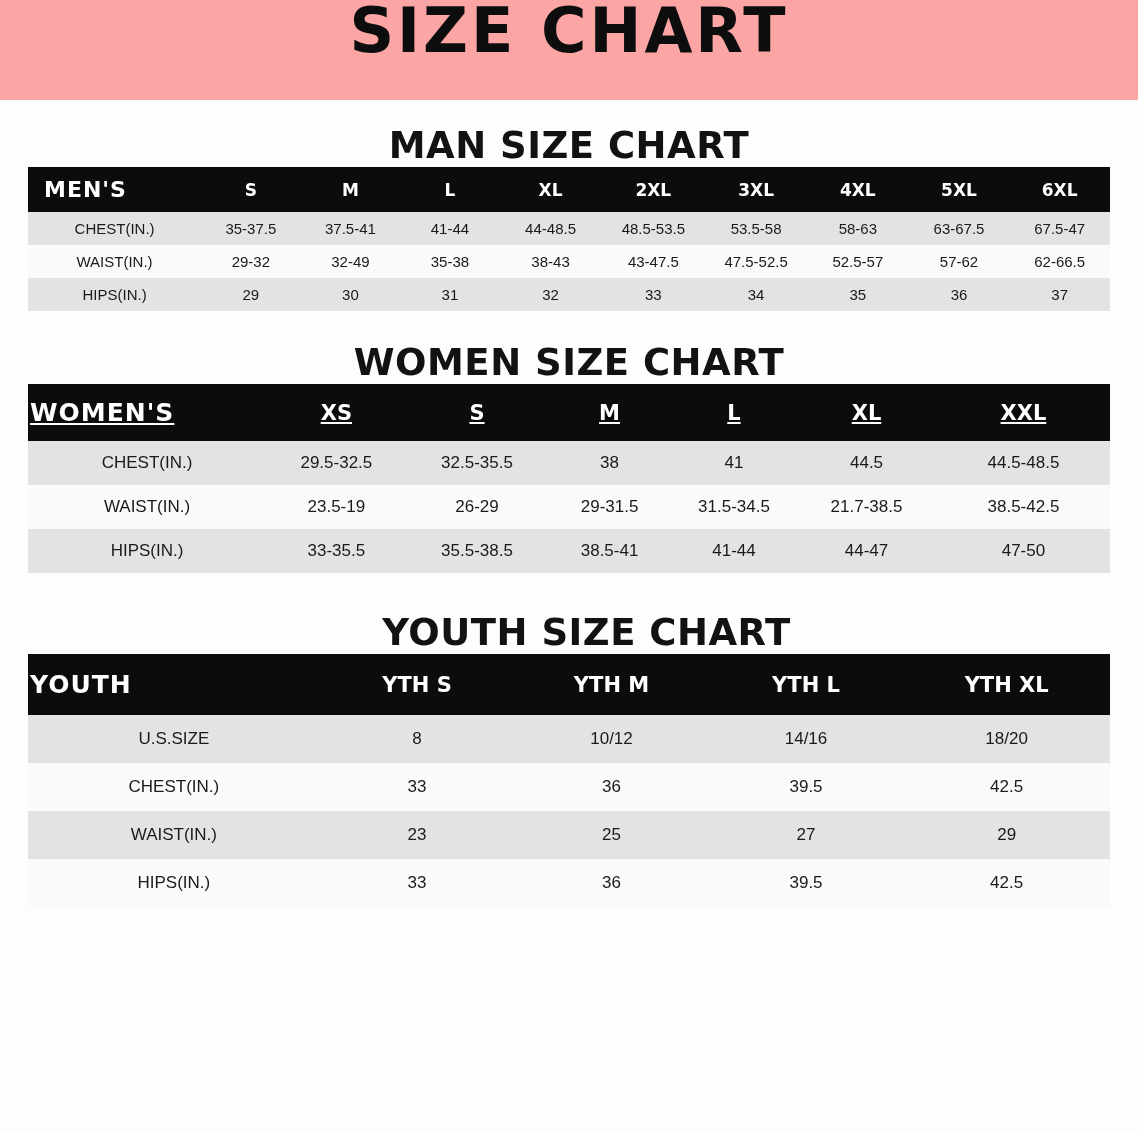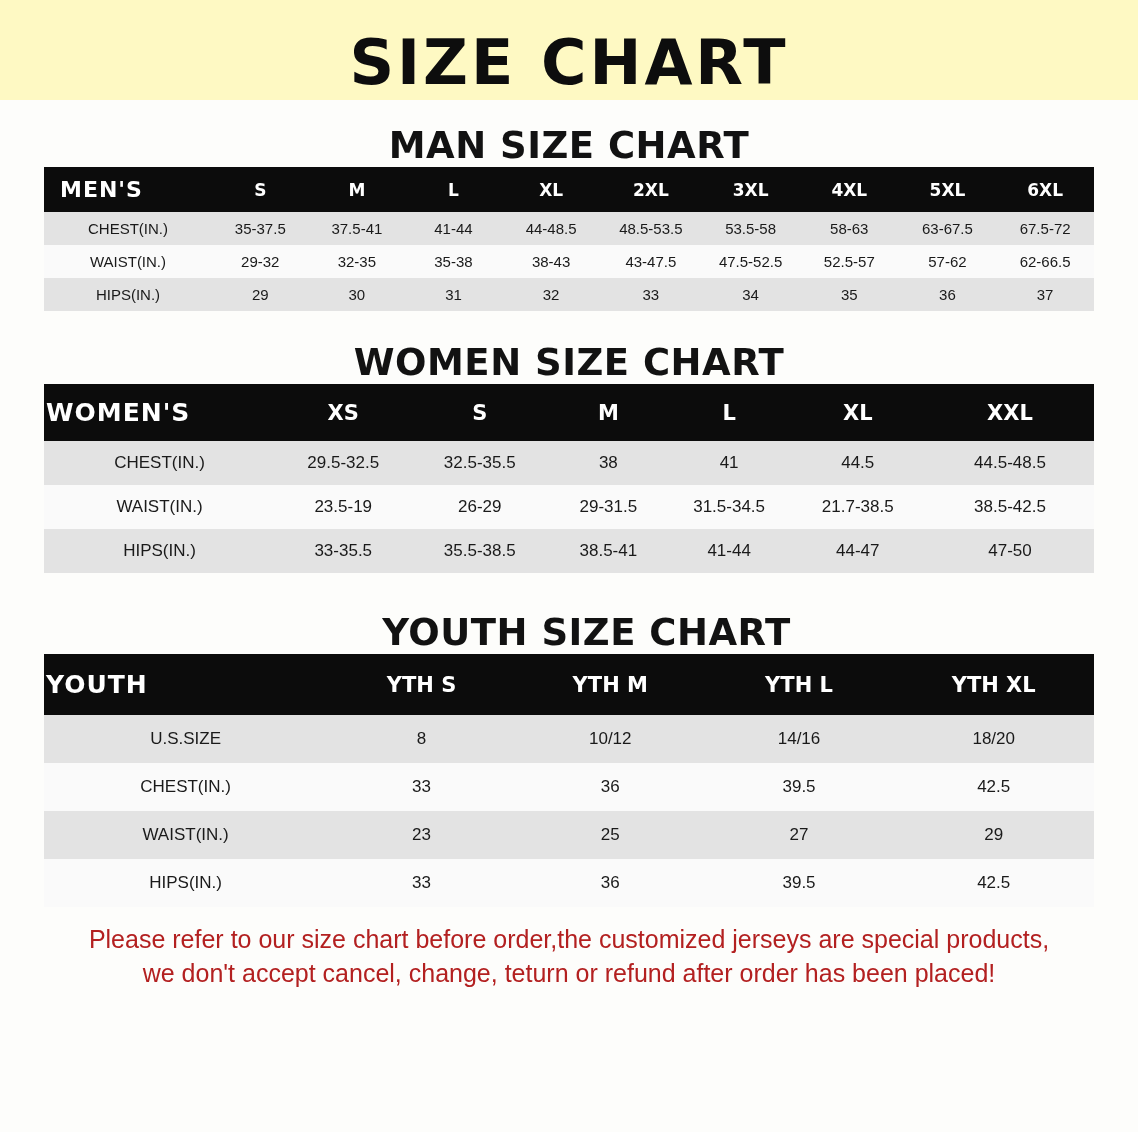--- a/index.html
+++ b/index.html
@@ -13,23 +13,23 @@
   .page {
     width: 1138px; height: 1132px;
     position: relative;
     background: #fdfdfb;
   }
 
   
   .banner {
     width: 100%;
     height: 100px;
-    background: #fef9c3;
+    background: #fca5a5;
     display: flex;
-    align-items: flex-end;
+    align-items: flex-start;
     justify-content: center;
   }
   .banner-title {
     font-family: "DejaVu Sans", sans-serif;
     font-weight: bold;
     font-size: 62px;
     letter-spacing: 3px;
     color: #0d0d0d;
     line-height: 1;
     padding-bottom: 6px;
@@ -41,21 +41,21 @@
     font-family: "DejaVu Sans", sans-serif;
     font-weight: bold;
     color: #121212;
     letter-spacing: 0.5px;
   }
   .t-man    { font-size: 37px; margin-top: 24px; }
   .t-women  { font-size: 37px; margin-top: 30px; }
   .t-youth  { font-size: 37px; margin-top: 38px; margin-left: 35px; }
 
   
-  .tbl-wrap { padding: 0 44px; }
+  .tbl-wrap { padding: 0 28px; }
   table {
     width: 100%;
     border-collapse: collapse;
     table-layout: fixed;
   }
   thead tr { background: #0c0c0c; }
   thead th {
     color: #ffffff;
     font-family: "DejaVu Sans", sans-serif;
     font-weight: bold;
@@ -77,21 +77,21 @@
   tbody tr.odd  { background: #e3e3e3; }
   tbody tr.even { background: #fafafa; }
 
   
   .men-table thead th { font-size: 17px; }
   .men-table thead th.lead { font-size: 22px; }
   .men-table tbody td { font-size: 15px; padding: 8px 1px; }
   .men-table tbody td.lead { font-size: 15px; }
 
   
-  .women-table thead th { font-size: 21px; padding: 14px 2px; }
+  .women-table thead th { font-size: 21px; padding: 14px 2px; text-decoration: underline; }
   .women-table thead th.lead { font-size: 25px; }
   .women-table tbody td { font-size: 17px; padding: 12px 2px; }
 
   
   .youth-table thead th { font-size: 21px; padding: 16px 2px; }
   .youth-table thead th.lead { font-size: 25px; }
   .youth-table tbody td { font-size: 17px; padding: 14px 2px; }
 
   
   .notice {
@@ -133,26 +133,26 @@
         <tr class="odd">
           <td class="lead">CHEST(IN.)</td>
           <td>35-37.5</td>
           <td>37.5-41</td>
           <td>41-44</td>
           <td>44-48.5</td>
           <td>48.5-53.5</td>
           <td>53.5-58</td>
           <td>58-63</td>
           <td>63-67.5</td>
-          <td>67.5-72</td>
+          <td>67.5-47</td>
         </tr>
         <tr class="even">
           <td class="lead">WAIST(IN.)</td>
           <td>29-32</td>
-          <td>32-35</td>
+          <td>32-49</td>
           <td>35-38</td>
           <td>38-43</td>
           <td>43-47.5</td>
           <td>47.5-52.5</td>
           <td>52.5-57</td>
           <td>57-62</td>
           <td>62-66.5</td>
         </tr>
         <tr class="odd">
           <td class="lead">HIPS(IN.)</td>
@@ -254,18 +254,14 @@
           <td class="lead">HIPS(IN.)</td>
           <td>33</td>
           <td>36</td>
           <td>39.5</td>
           <td>42.5</td>
         </tr>
       </tbody>
     </table>
   </div>
 
-  <div class="notice">
-    <div>Please refer to our size chart before order,the customized jerseys are special products,</div>
-    <div>we don't accept cancel, change, teturn or refund after order has been placed!</div>
-  </div>
 
 </div>
 
 </body></html>

